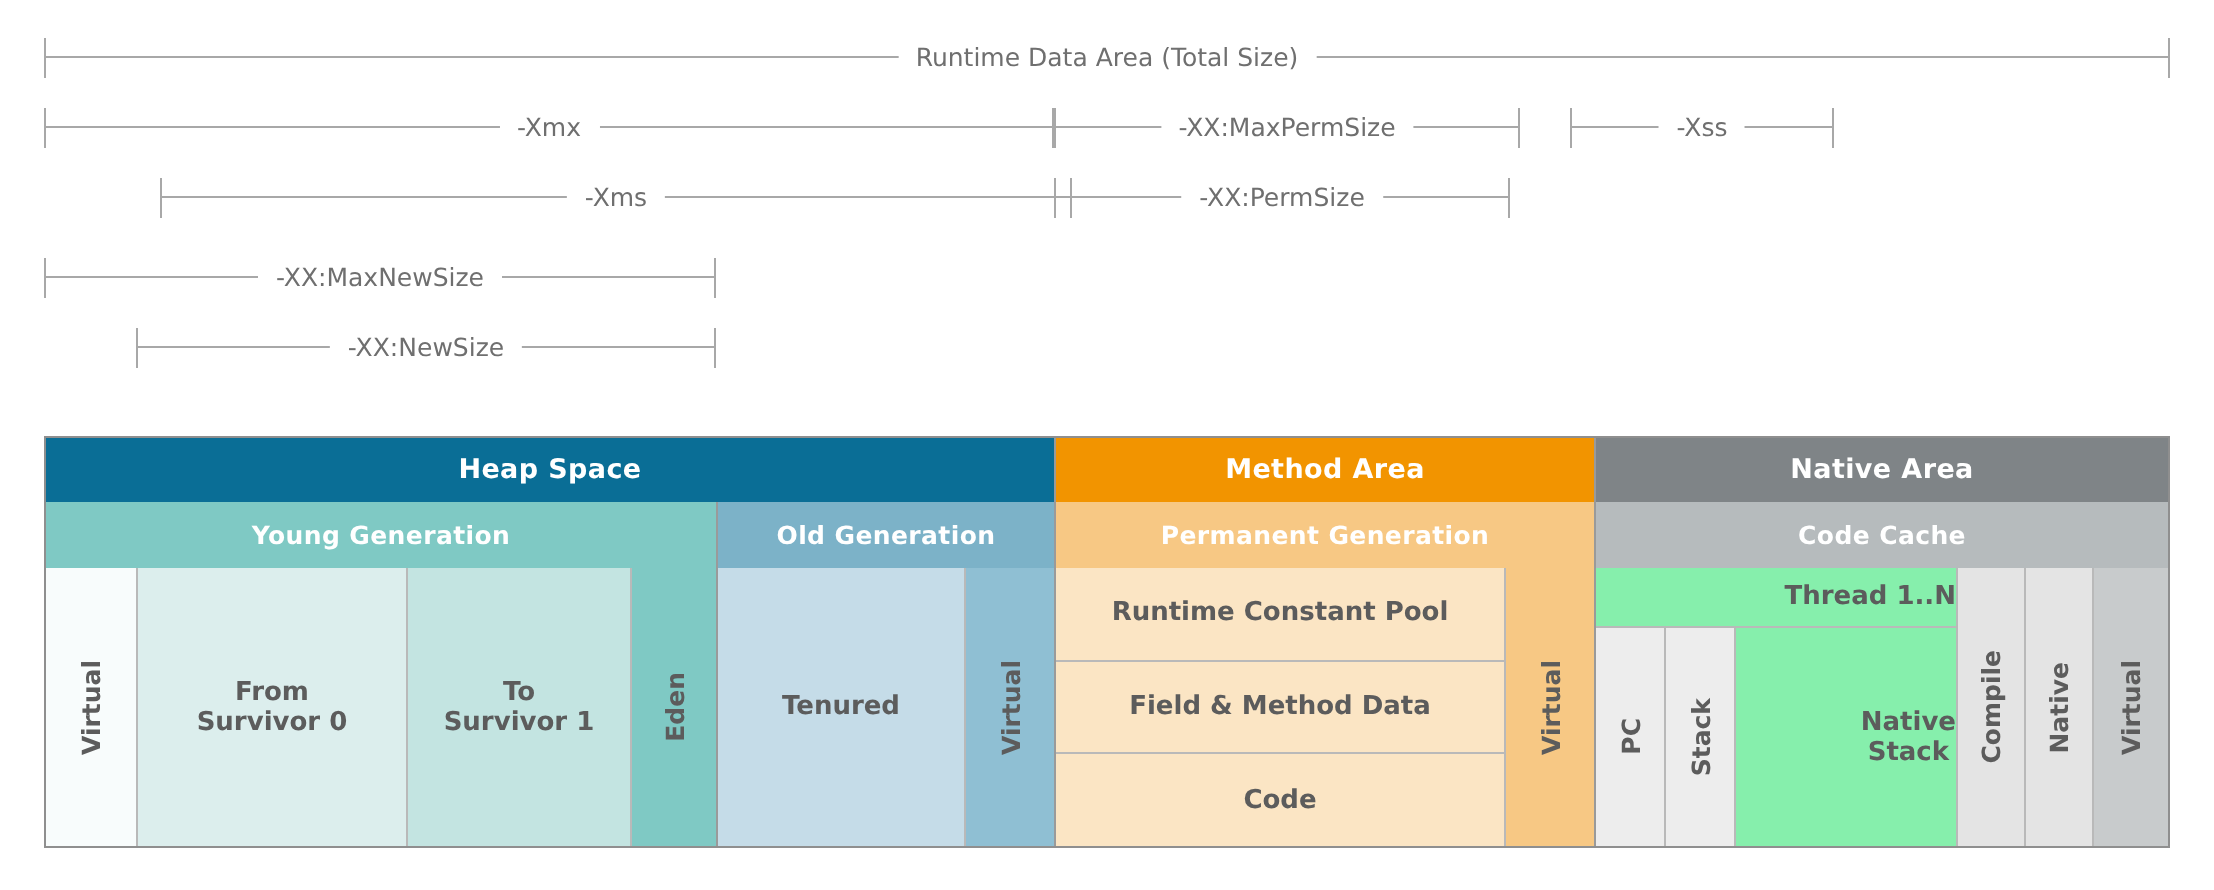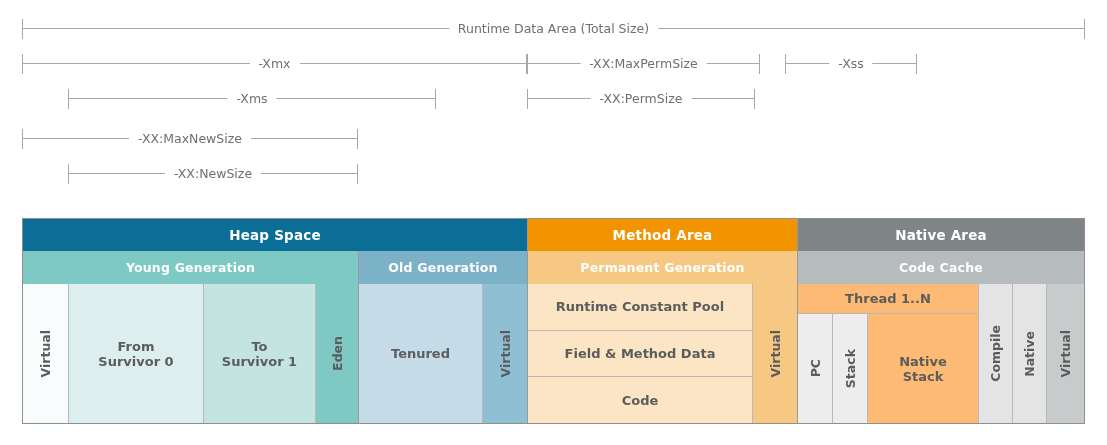--- a/index.html
+++ b/index.html
@@ -121,21 +121,21 @@
   .c-codecache { background: #b6bbbd; }
 
   .c-virtual-young { background: #f8fcfc; }
   .c-survivor0     { background: #dceeed; }
   .c-survivor1     { background: #c3e4e1; }
   .c-eden          { background: #7fc9c4; }
   .c-tenured       { background: #c5dce8; }
   .c-virtual-old   { background: #8fbfd3; }
   .c-permbox       { background: #fbe5c4; }
   .c-virtual-perm  { background: #f7c884; }
-  .c-threadbox     { background: #fdba74; }
+  .c-threadbox     { background: #86efac; justify-content: flex-end; }
   .c-threadsub     { background: #ededed; }
   .c-compile       { background: #e4e4e4; }
   .c-nativecol     { background: #e4e4e4; }
   .c-virtual-nat   { background: #c8cbcc; }
 
   .bd-r { border-right: 1px solid #9a9a9a; }
   .bd-r-lt { border-right: 1px solid #b9b9b9; }
   .bd-b-lt { border-bottom: 1px solid #b9b9b9; }
 
   
@@ -172,21 +172,21 @@
     <div class="blabel">-XX:MaxPermSize</div>
   </div>
 
   <div class="bracket" style="left:785px; top:53px; width:132px;">
     <div class="rule"></div>
     <div class="cap left"></div>
     <div class="cap right"></div>
     <div class="blabel">-Xss</div>
   </div>
 
-  <div class="bracket" style="left:68px; top:88px; width:368px;">
+  <div class="bracket" style="left:80px; top:88px; width:414px;padding-left:42px;">
     <div class="rule"></div>
     <div class="cap left"></div>
     <div class="cap right"></div>
     <div class="blabel">-Xms</div>
   </div>
 
   <div class="bracket" style="left:527px; top:88px; width:228px;">
     <div class="rule"></div>
     <div class="cap left"></div>
     <div class="cap right"></div>

